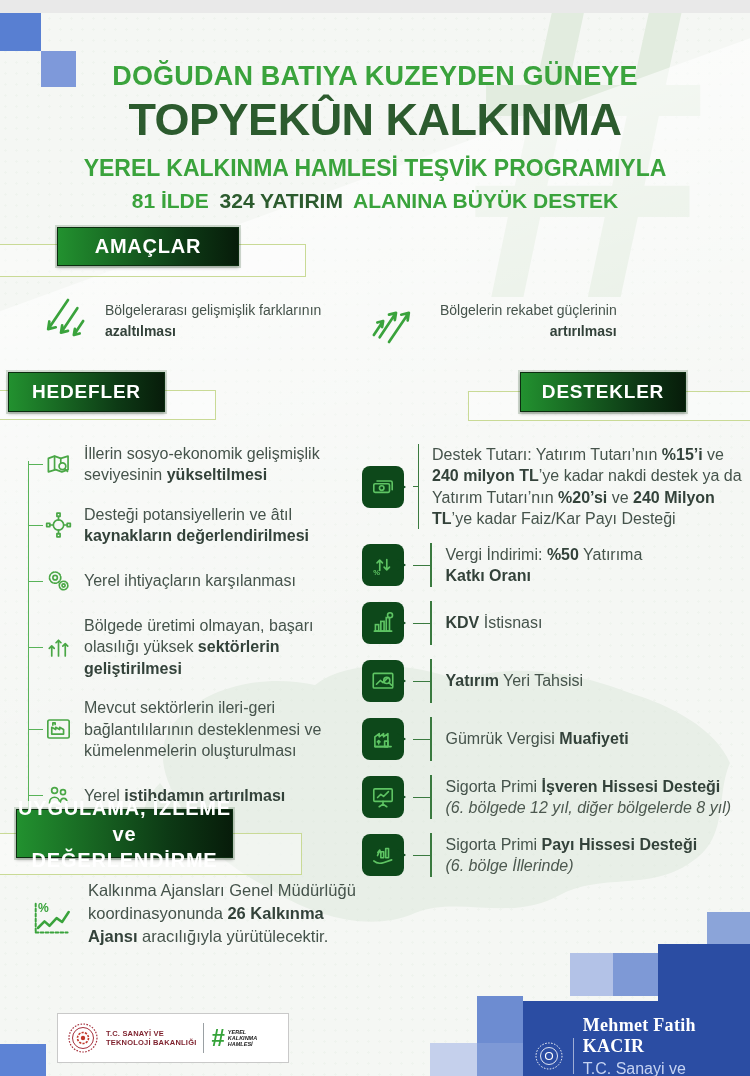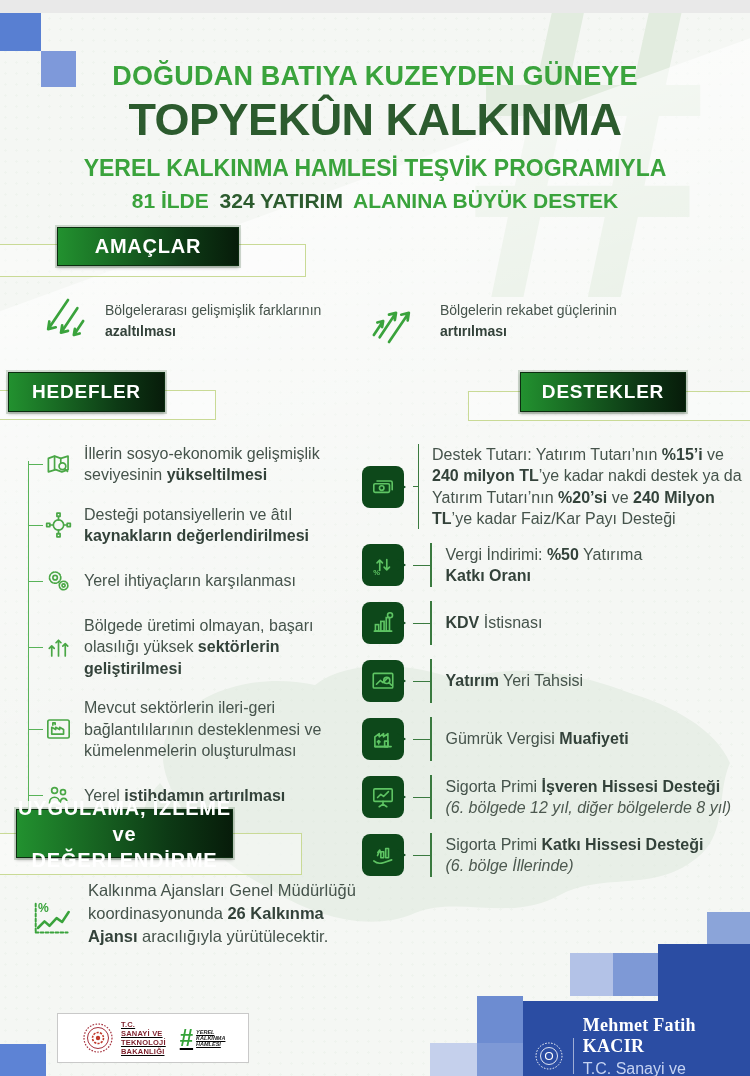--- a/index.html
+++ b/index.html
@@ -44,22 +44,22 @@
   .d-icon::after{content:"";position:absolute;right:-8px;top:50%;transform:translateY(-50%);
     border:6px solid transparent;border-left:9px solid #0d481a;}
   .d-line{width:17px;border-top:1.5px solid #3a7a3f;margin-left:9px;}
   .d-bar{width:1.5px;background:#3a7a3f;align-self:stretch;min-height:44px;}
   .d-item .txt{font-size:16px;line-height:1.33;color:#45534b;padding-left:14px;}
   
   .uyg{left:28px;top:866px;width:336px;}
   .uyg .icn{position:absolute;left:0;top:16px;}
   .uyg .txt{display:block;padding-left:60px;font-size:16.5px;line-height:1.4;color:#45534b;}
   
-  .min-box{left:57px;top:1000px;width:192px;height:50px;background:#fff;border:1px solid #c9c9c9;
-    display:flex;align-items:center;gap:7px;padding:0 24px;box-sizing:border-box;text-decoration:underline;}
+  .min-box{left:57px;top:1000px;width:232px;height:50px;background:#fff;border:1px solid #c9c9c9;
+    display:flex;align-items:center;gap:7px;padding:0 9px;box-sizing:border-box;}
   .min-name{font-size:7.5px;font-weight:bold;color:#7d1f2b;line-height:1.2;letter-spacing:.2px;}
   .vdiv{width:1px;height:30px;background:#9aa0a3;}
   .hash-logo{display:flex;align-items:center;gap:3px;}
   .hash-logo .h{font-size:24px;font-weight:bold;color:#35a339;line-height:1;}
   .hash-logo .t{font-size:5.5px;font-weight:bold;font-style:italic;color:#1c1c1c;line-height:1.15;}
   .banner{left:523px;top:988px;width:227px;height:88px;background:#2b4da3;}
   .banner-inner{position:absolute;left:534px;top:1002px;display:flex;align-items:center;gap:9px;}
   .b-div{width:1px;height:36px;background:rgba(255,255,255,.55);}
   .b-name{font-family:"Liberation Serif",serif;font-weight:bold;font-size:18px;color:#fff;letter-spacing:.3px;}
   .b-title{font-size:16px;color:#c6d3f2;margin-top:3px;}
@@ -98,21 +98,21 @@
   <div class="amc" style="left:33px;top:280px;width:310px;">
     <span class="icn">
       <svg width="56" height="56" viewBox="0 0 48 48" fill="none" stroke="#3aa33c" stroke-width="2.3" stroke-linecap="round" stroke-linejoin="round">
         <path d="M30 6L13 31M13 31l1-6.6M13 31l6.5-1.6"></path>
         <path d="M38 13L24 34M24 34l1-6.2M24 34l6-1.5"></path>
         <path d="M43 24l-8 12M35 36l.9-5.2M35 36l5-1.3"></path>
       </svg>
     </span>
     <span class="txt"><span>Bölgelerarası gelişmişlik farklarının</span><br><span class="b">azaltılması</span></span>
   </div>
-  <div class="amc" style="left:368px;top:280px;width:330px;">
+  <div class="amc" style="left:368px;top:280px;width:330px;text-align:right;">
     <span class="icn">
       <svg width="56" height="56" viewBox="0 0 48 48" fill="none" stroke="#3aa33c" stroke-width="2.3" stroke-linecap="round" stroke-linejoin="round">
         <path d="M18 42L35 17M35 17l-1 6.6M35 17l-6.5 1.6"></path>
         <path d="M10 38L24 17M24 17l-1 6.2M24 17l-6 1.5"></path>
         <path d="M5 36l8-12M13 24l-.9 5.2M13 24l-5 1.3"></path>
       </svg>
     </span>
     <span class="txt"><span>Bölgelerin rekabet güçlerinin</span><br><span class="b">artırılması</span></span>
   </div>
 
@@ -276,21 +276,21 @@
       <span class="d-icon">
         <svg width="26" height="26" viewBox="0 0 24 24" fill="none" stroke="#5ec463" stroke-width="1.5" stroke-linecap="round" stroke-linejoin="round">
           <path d="M3.5 17.5c2.5 2.3 6 2.6 9.5 1.4l7-2.4"></path>
             <rect x="10" y="9" width="2.6" height="5.5"></rect>
             <rect x="14.5" y="6" width="2.6" height="8.5"></rect>
             <path d="M7 12.5l2-5M7.2 9.7L9 7.5l1 2.6"></path>
         </svg>
       </span>
       <span class="d-line"></span>
         <span class="d-bar"></span>
-      <span class="txt"><span>Sigorta Primi </span><span class="b">Katkı Hissesi Desteği</span><br><span class="i">(6. bölge İllerinde)</span></span>
+      <span class="txt"><span>Sigorta Primi </span><span class="b">Payı Hissesi Desteği</span><br><span class="i">(6. bölge İllerinde)</span></span>
     </div>
   </div>
 
   <div class="outline" style="left:-6px;top:820px;width:306px;height:40px;"></div>
   <div class="secbox" style="left:16px;top:796px;width:215px;height:47px;font-size:20px;line-height:1.3;flex-direction:column;">
     <span>UYGULAMA, İZLEME ve</span>
     <span>DEĞERLENDİRME</span>
   </div>
 
   <div class="abs uyg">

